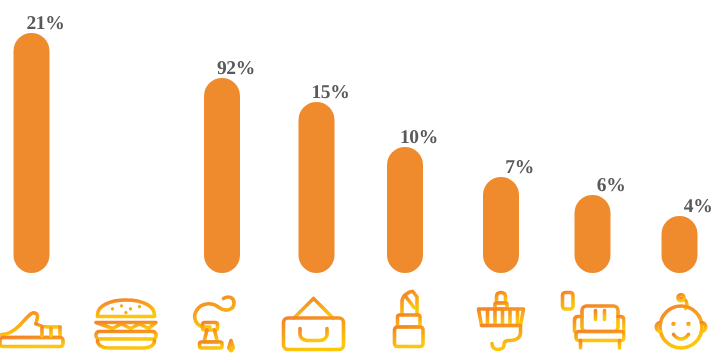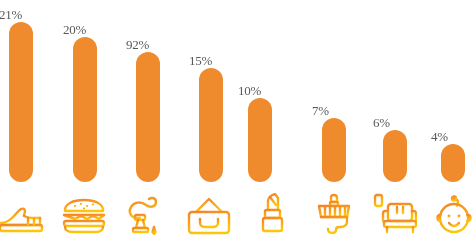--- a/index.html
+++ b/index.html
@@ -25,23 +25,23 @@
   .bar-group {
     position: absolute;
     bottom: 0;
     width: 24px;
     height: 100%;
   }
   .bar-value {
     position: absolute;
     left: -10px;
     width: 44px;
-    text-align: left;
+    text-align: right;
     font-family: "Liberation Serif", "DejaVu Serif", serif;
-    font-weight: normal;
+    font-weight: bold;
     font-size: 13px;
     color: #58595b;
     letter-spacing: -0.2px;
     line-height: 14px;
     white-space: nowrap;
   }
   .bar-shape {
     position: absolute;
     bottom: 0;
     left: 0;
@@ -84,36 +84,32 @@
     </defs>
   </svg>
 
   <div class="bars-area">
 
     <div class="bar-group" style="left:9px">
       <div class="bar-value" style="bottom:160px">21%</div>
       <div class="bar-shape" style="height:160px"></div>
     </div>
 
-    <div class="bar-group" style="left:73px">
-      <div class="bar-value" style="bottom:145px">20%</div>
-      <div class="bar-shape" style="height:145px"></div>
-    </div>
 
     <div class="bar-group" style="left:136px">
       <div class="bar-value" style="bottom:130px">92%</div>
       <div class="bar-shape" style="height:130px"></div>
     </div>
 
     <div class="bar-group" style="left:199px">
       <div class="bar-value" style="bottom:114px">15%</div>
       <div class="bar-shape" style="height:114px"></div>
     </div>
 
-    <div class="bar-group" style="left:248px">
+    <div class="bar-group" style="left:258px">
       <div class="bar-value" style="bottom:84px">10%</div>
       <div class="bar-shape" style="height:84px"></div>
     </div>
 
     <div class="bar-group" style="left:322px">
       <div class="bar-value" style="bottom:64px">7%</div>
       <div class="bar-shape" style="height:64px"></div>
     </div>
 
     <div class="bar-group" style="left:383px">

